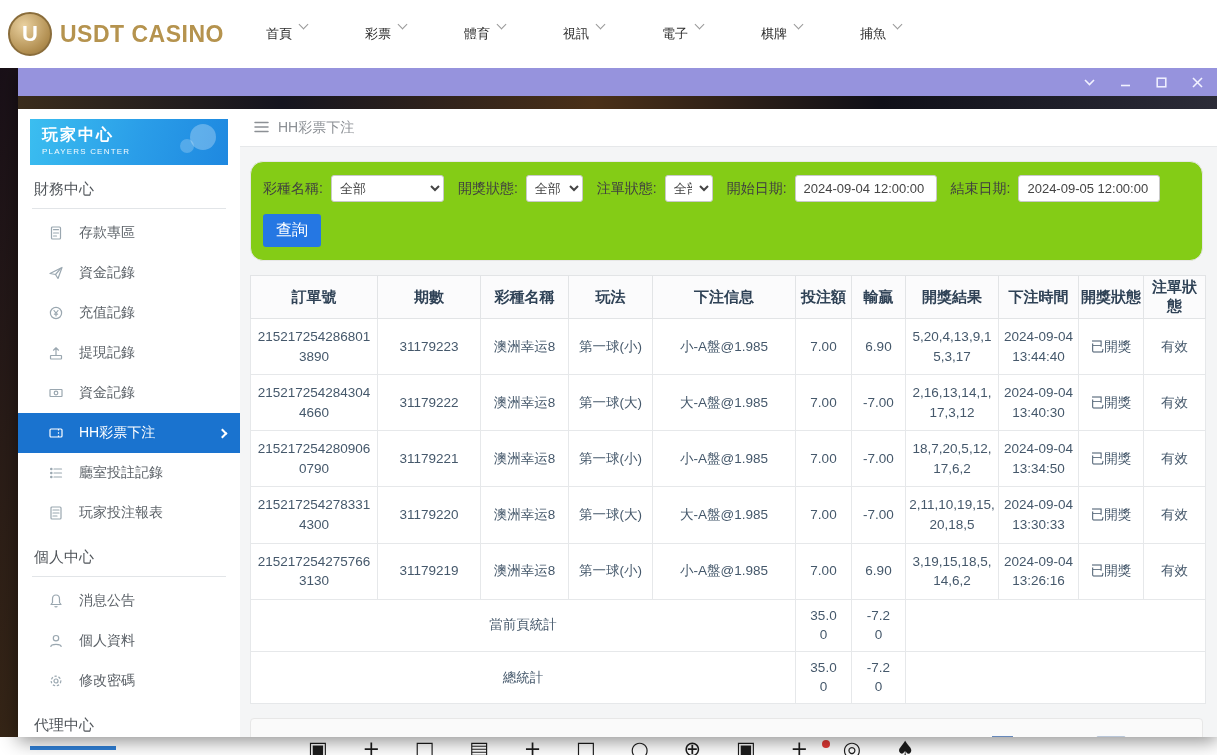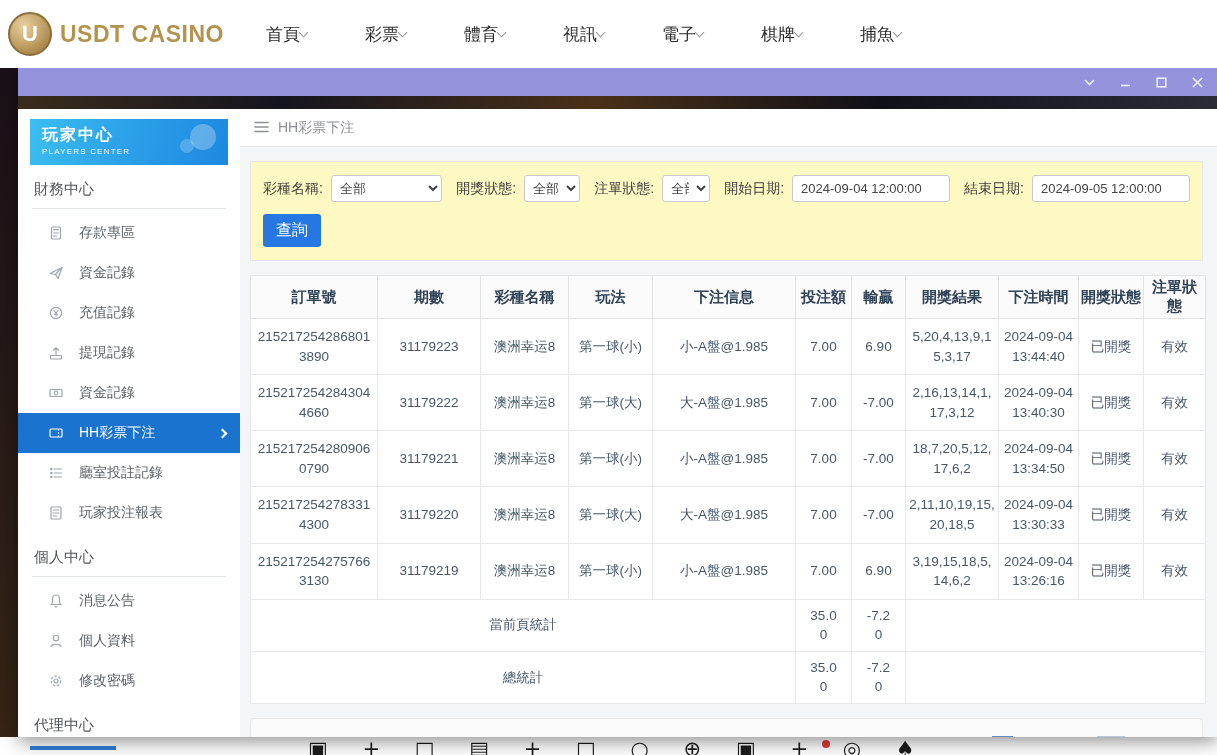--- a/index.html
+++ b/index.html
@@ -6,21 +6,21 @@
   html,body{width:1217px;height:755px;overflow:hidden;font-family:"Liberation Sans","DejaVu Sans",sans-serif;background:#fff;}
   body{position:relative;}
   .clickable{cursor:pointer;}
 
   
   .topnav{height:68px;background:#fff;display:flex;align-items:center;padding:0 8px;position:relative;z-index:1;}
   .logo{display:flex;align-items:center;gap:8px;width:258px;}
   .logo-coin{width:44px;height:44px;border-radius:50%;background:radial-gradient(circle at 35% 30%,#ead1a0,#b08d4f 70%,#8a6d3b);border:2px solid #8a6d3b;display:flex;align-items:center;justify-content:center;color:#fff;font-weight:bold;font-size:22px;flex:none;}
   .logo-text{font-size:23px;font-weight:bold;color:#b5934e;letter-spacing:.5px;white-space:nowrap;}
   .nav-items{display:flex;align-items:center;gap:58px;}
-  .nav-item{display:flex;align-items:center;font-size:17px;color:#2b2b2b;}
+  .nav-item{display:flex;align-items:flex-start;gap:8px;font-size:13px;color:#2b2b2b;}
   .chev{width:7px;height:7px;border-right:1.8px solid #999;border-bottom:1.8px solid #999;transform:rotate(45deg);margin-top:-4px;flex:none;}
 
   
   .backdrop{position:absolute;left:0;top:68px;width:1217px;height:669px;background:linear-gradient(120deg,#191018 0%,#3c2a16 30%,#14121e 55%,#35241a 80%,#0e0d15 100%);}
   .page-footer{position:absolute;left:0;top:737px;width:1217px;height:18px;background:#fff;overflow:hidden;}
   .footer-icons{position:absolute;left:308px;top:0;font-size:21px;color:#1c1c1c;letter-spacing:14px;white-space:nowrap;font-family:"DejaVu Sans",sans-serif;}
   .red-dot{position:absolute;left:822px;top:3px;width:8px;height:8px;border-radius:50%;background:#e53935;}
   .blue-line{position:absolute;left:30px;top:9px;width:86px;height:4px;background:#2f7fd6;}
 
   
@@ -40,27 +40,27 @@
   .section-header{margin:15px 14px 4px 14px;padding:0 2px 9px 2px;border-bottom:1px solid #e2e5e8;font-size:15px;color:#50555a;}
   .side-item{height:40px;display:flex;align-items:center;padding-left:30px;gap:15px;font-size:14px;color:#5c6268;}
   .sicon{width:16px;height:16px;color:#9aa7b0;display:flex;align-items:center;justify-content:center;flex:none;}
   .side-item.active{background:#1a73cf;color:#fff;position:relative;}
   .side-item.active .sicon{color:#fff;}
   .achev{position:absolute;right:14px;width:7px;height:7px;border-top:2px solid #fff;border-right:2px solid #fff;transform:rotate(45deg);}
 
   
   .main{flex:1;display:flex;flex-direction:column;background:#f4f5f6;overflow:hidden;}
   .breadcrumb{height:38px;background:#fff;border-bottom:1px solid #e6e8ea;display:flex;align-items:center;gap:9px;padding:0 14px;color:#8c9095;font-size:14px;flex:none;}
-  .filter-panel{margin:14px 14px 0 10px;background:#fef9c3;border:1px solid #e7e7e7;border-radius:0;padding:13px 12px 13px 12px;flex:none;}
+  .filter-panel{margin:14px 14px 0 10px;background:#84cc16;border:1px solid #e7e7e7;border-radius:13px;padding:13px 12px 13px 12px;flex:none;}
   .filter-row{display:flex;align-items:center;gap:8px;font-size:14px;color:#404040;white-space:nowrap;}
   .filter-row label{margin-left:6px;}
   .filter-row label:first-child{margin-left:0;}
   select,.date-input{height:27px;border:1px solid #c9c9c9;border-radius:3px;background:#fff;font-size:13px;color:#444;font-family:inherit;padding:0 4px;}
   .w113{width:113px;} .w57{width:57px;} .w48{width:48px;}
-  .date-input{width:158px;padding:0 8px;}
+  .date-input{width:142px;padding:0 8px;}
   .search-btn{margin-top:12px;background:#2577e3;color:#fff;border:none;border-radius:3px;padding:6px 13px;font-size:16px;font-family:inherit;}
 
   .table-wrap{margin:14px 14px 0 10px;background:#fff;flex:none;}
   table{width:100%;border-collapse:collapse;table-layout:fixed;}
   th{border:1px solid #e2e4e6;background:#fbfbfc;font-weight:bold;color:#2f4256;height:42px;font-size:15px;padding:2px;}
   td{border:1px solid #e6e8ea;background:#fff;text-align:center;padding:8px 3px;font-size:13.5px;color:#45586b;line-height:1.45;overflow-wrap:anywhere;}
   .sum-td{padding:6px 12px;}
 
   .pager-panel{margin:14px 14px 0 10px;background:#fafafa;border:1px solid #e7e7e7;border-radius:4px;height:56px;display:flex;align-items:center;justify-content:space-between;padding:0 16px;font-size:14px;color:#4a4a4a;flex:none;}
   .pager-right{display:flex;align-items:center;gap:9px;}

